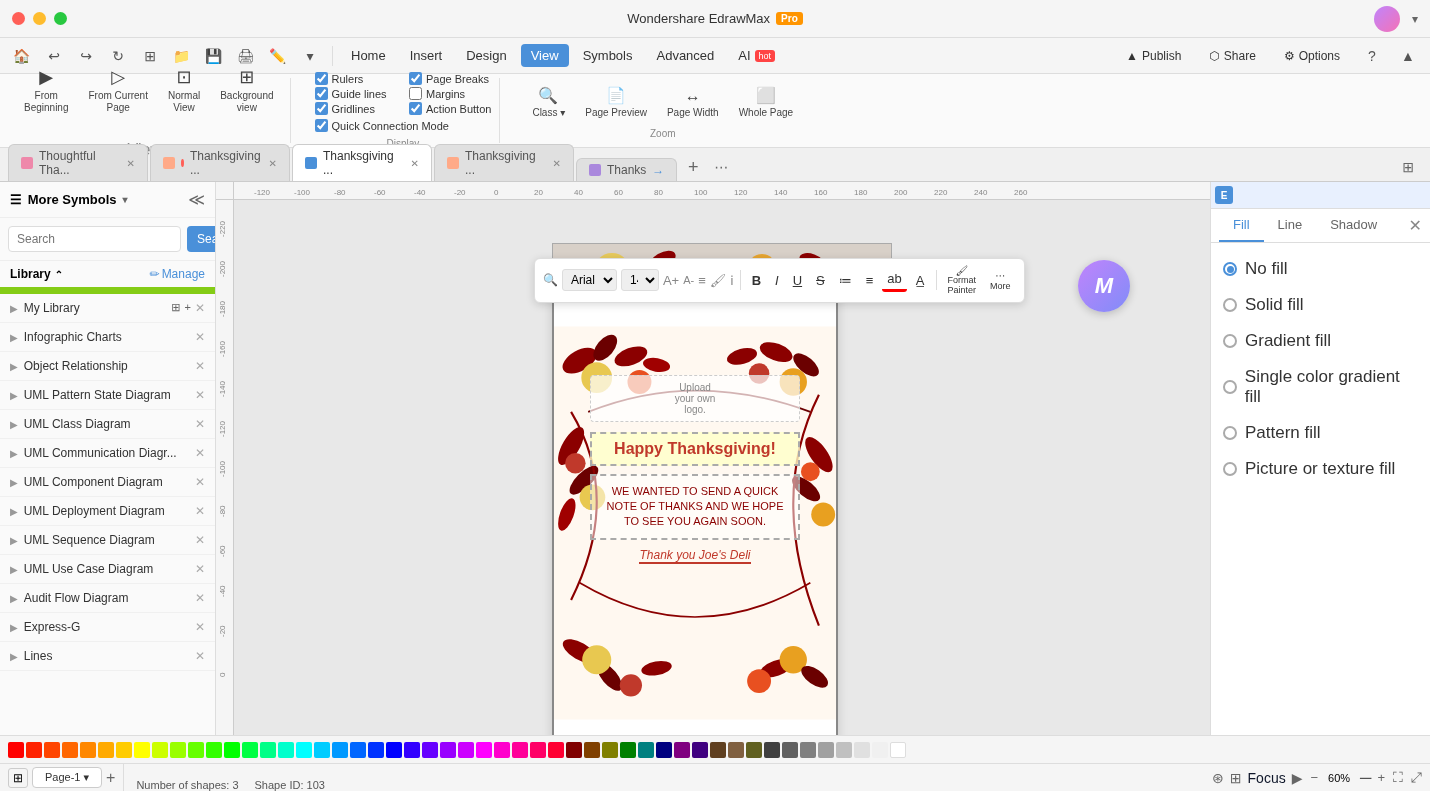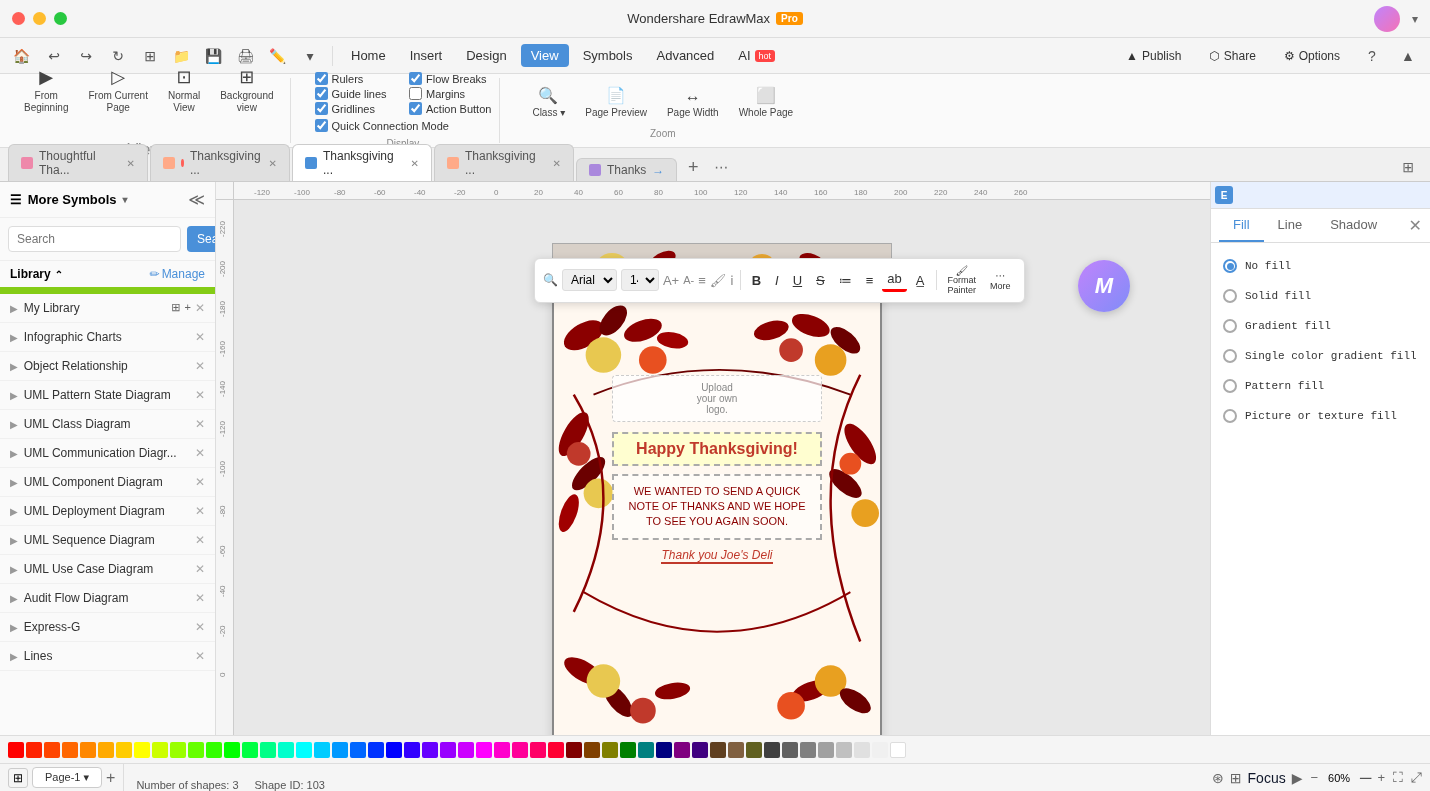--- a/index.html
+++ b/index.html
@@ -202,23 +202,23 @@
     #canvas-area {
       flex: 1;
       background: #e8e8e8;
       display: flex;
       align-items: center;
       justify-content: center;
       position: relative;
       overflow: hidden;
     }
     .card {
-      width: 330px;
+      width: 286px;
       height: 460px;
-      background: #fef9c3;
+      background: #ffffff;
       border: 2px solid #888;
       position: relative;
       overflow: hidden;
       box-shadow: 0 2px 10px rgba(0,0,0,0.15);
     }
     .card-upload {
       text-align: center;
       font-size: 10px;
       color: #888;
       margin-bottom: 10px;
@@ -311,21 +311,21 @@
       color: #666;
       border-bottom: 2px solid transparent;
     }
     .panel-tab.active { color: #4a90d9; border-bottom-color: #4a90d9; font-weight: 500; }
     .panel-close { margin-left: auto; display: flex; align-items: center; font-size: 16px; color: #888; cursor: pointer; }
     .fill-options { padding: 12px; display: flex; flex-direction: column; gap: 8px; }
     .fill-option { display: flex; align-items: center; gap: 8px; padding: 4px 0; cursor: pointer; }
     .radio-dot { width: 14px; height: 14px; border-radius: 50%; border: 2px solid #4a90d9; display: flex; align-items: center; justify-content: center; }
     .radio-dot.selected::after { content: ''; width: 7px; height: 7px; border-radius: 50%; background: #4a90d9; }
     .radio-empty { width: 14px; height: 14px; border-radius: 50%; border: 2px solid #aaa; }
-    .fill-label { font-size: 11px; color: #333; font-family: Liberation Mono, monospace; }
+    .fill-label { font-size: 17px; color: #333; }
     .zoom-controls { display: flex; align-items: center; gap: 6px; }
     .page-tab {
       padding: 3px 12px;
       border-radius: 4px;
       font-size: 11px;
       cursor: pointer;
       color: #555;
       background: #e0e0e0;
     }
     .page-tab.active { background: white; color: #333; border: 1px solid #ccc; }
@@ -480,21 +480,21 @@
   </div>
 
   <div class="toolbar-group">
     <div class="toolbar-checkboxes">
       <label class="toolbar-checkbox">
         <input type="checkbox" checked="" style="">
         <span>Rulers</span>
       </label>
       <label class="toolbar-checkbox">
         <input type="checkbox" checked="" style="">
-        <span>Flow Breaks</span>
+        <span>Page Breaks</span>
       </label>
       <label class="toolbar-checkbox">
         <input type="checkbox" checked="" style="">
         <span>Guide lines</span>
       </label>
       <label class="toolbar-checkbox">
         <input type="checkbox" style="">
         <span>Margins</span>
       </label>
       <label class="toolbar-checkbox">

